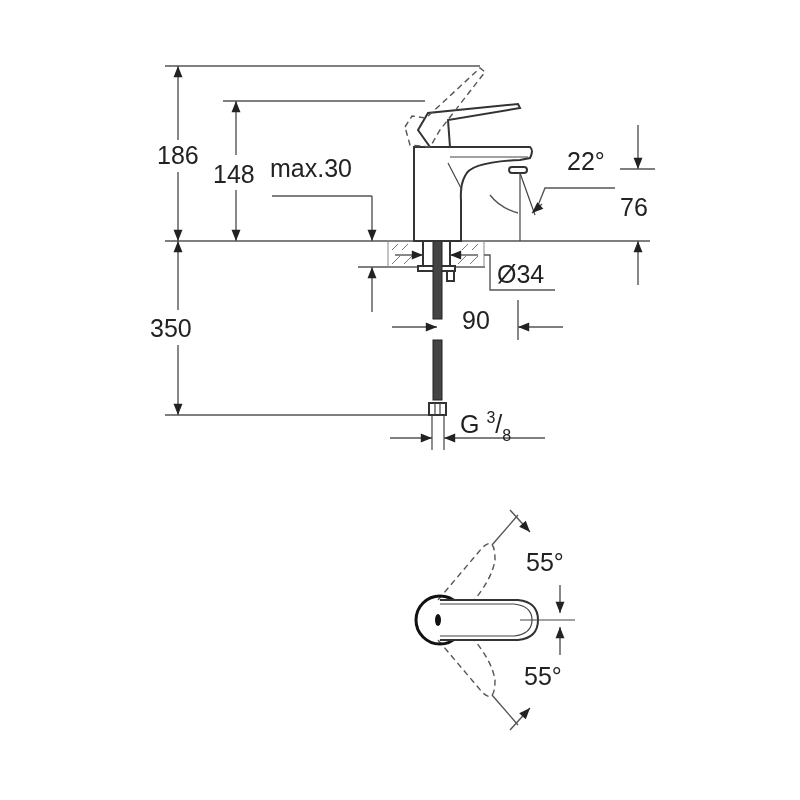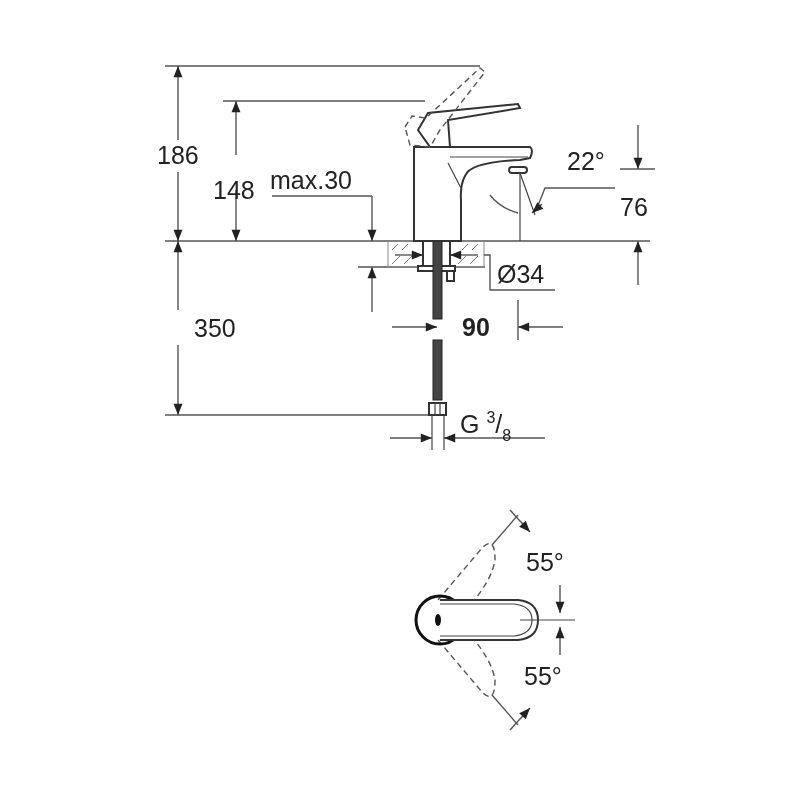--- a/index.html
+++ b/index.html
@@ -120,25 +120,25 @@
     <line class="dim" x1="510" y1="510" x2="530" y2="532" marker-end="url(#arr)"></line>
     <line class="dim" x1="560" y1="585" x2="560" y2="613" marker-end="url(#arr)"></line>
 
     <line class="dim" x1="492" y1="695" x2="518" y2="725"></line>
     <line class="dim" x1="510" y1="730" x2="530" y2="708" marker-end="url(#arr)"></line>
     <line class="dim" x1="560" y1="655" x2="560" y2="627" marker-end="url(#arr)"></line>
   </g>
 </svg>
 
 <div class="lbl" style="left:157px;top:143px;">186</div>
-<div class="lbl" style="left:213px;top:162px;margin-top:16px;">148</div>
-<div class="lbl" style="left:270px;top:168px;">max.30</div>
+<div class="lbl" style="left:213px;top:162px;">148</div>
+<div class="lbl" style="left:270px;top:156px;">max.30</div>
 <div class="lbl" style="left:567px;top:149px;">22°</div>
 <div class="lbl" style="left:620px;top:195px;">76</div>
 <div class="lbl" style="left:497px;top:262px;text-align:right;">Ø34</div>
-<div class="lbl" style="left:150px;top:316px;margin-left:44px;">350</div>
-<div class="lbl" style="left:462px;top:315px;font-weight:bold;">90</div>
+<div class="lbl" style="left:150px;top:316px;">350</div>
+<div class="lbl" style="left:462px;top:308px;">90</div>
 <div class="lbl" style="left:460px;top:412px;">
   <span>G</span>
   <span class="sup">3</span><span>/</span><span class="sub">8</span>
 </div>
 <div class="lbl" style="left:526px;top:550px;">55°</div>
 <div class="lbl" style="left:524px;top:664px;">55°</div>
 
 </body></html>

